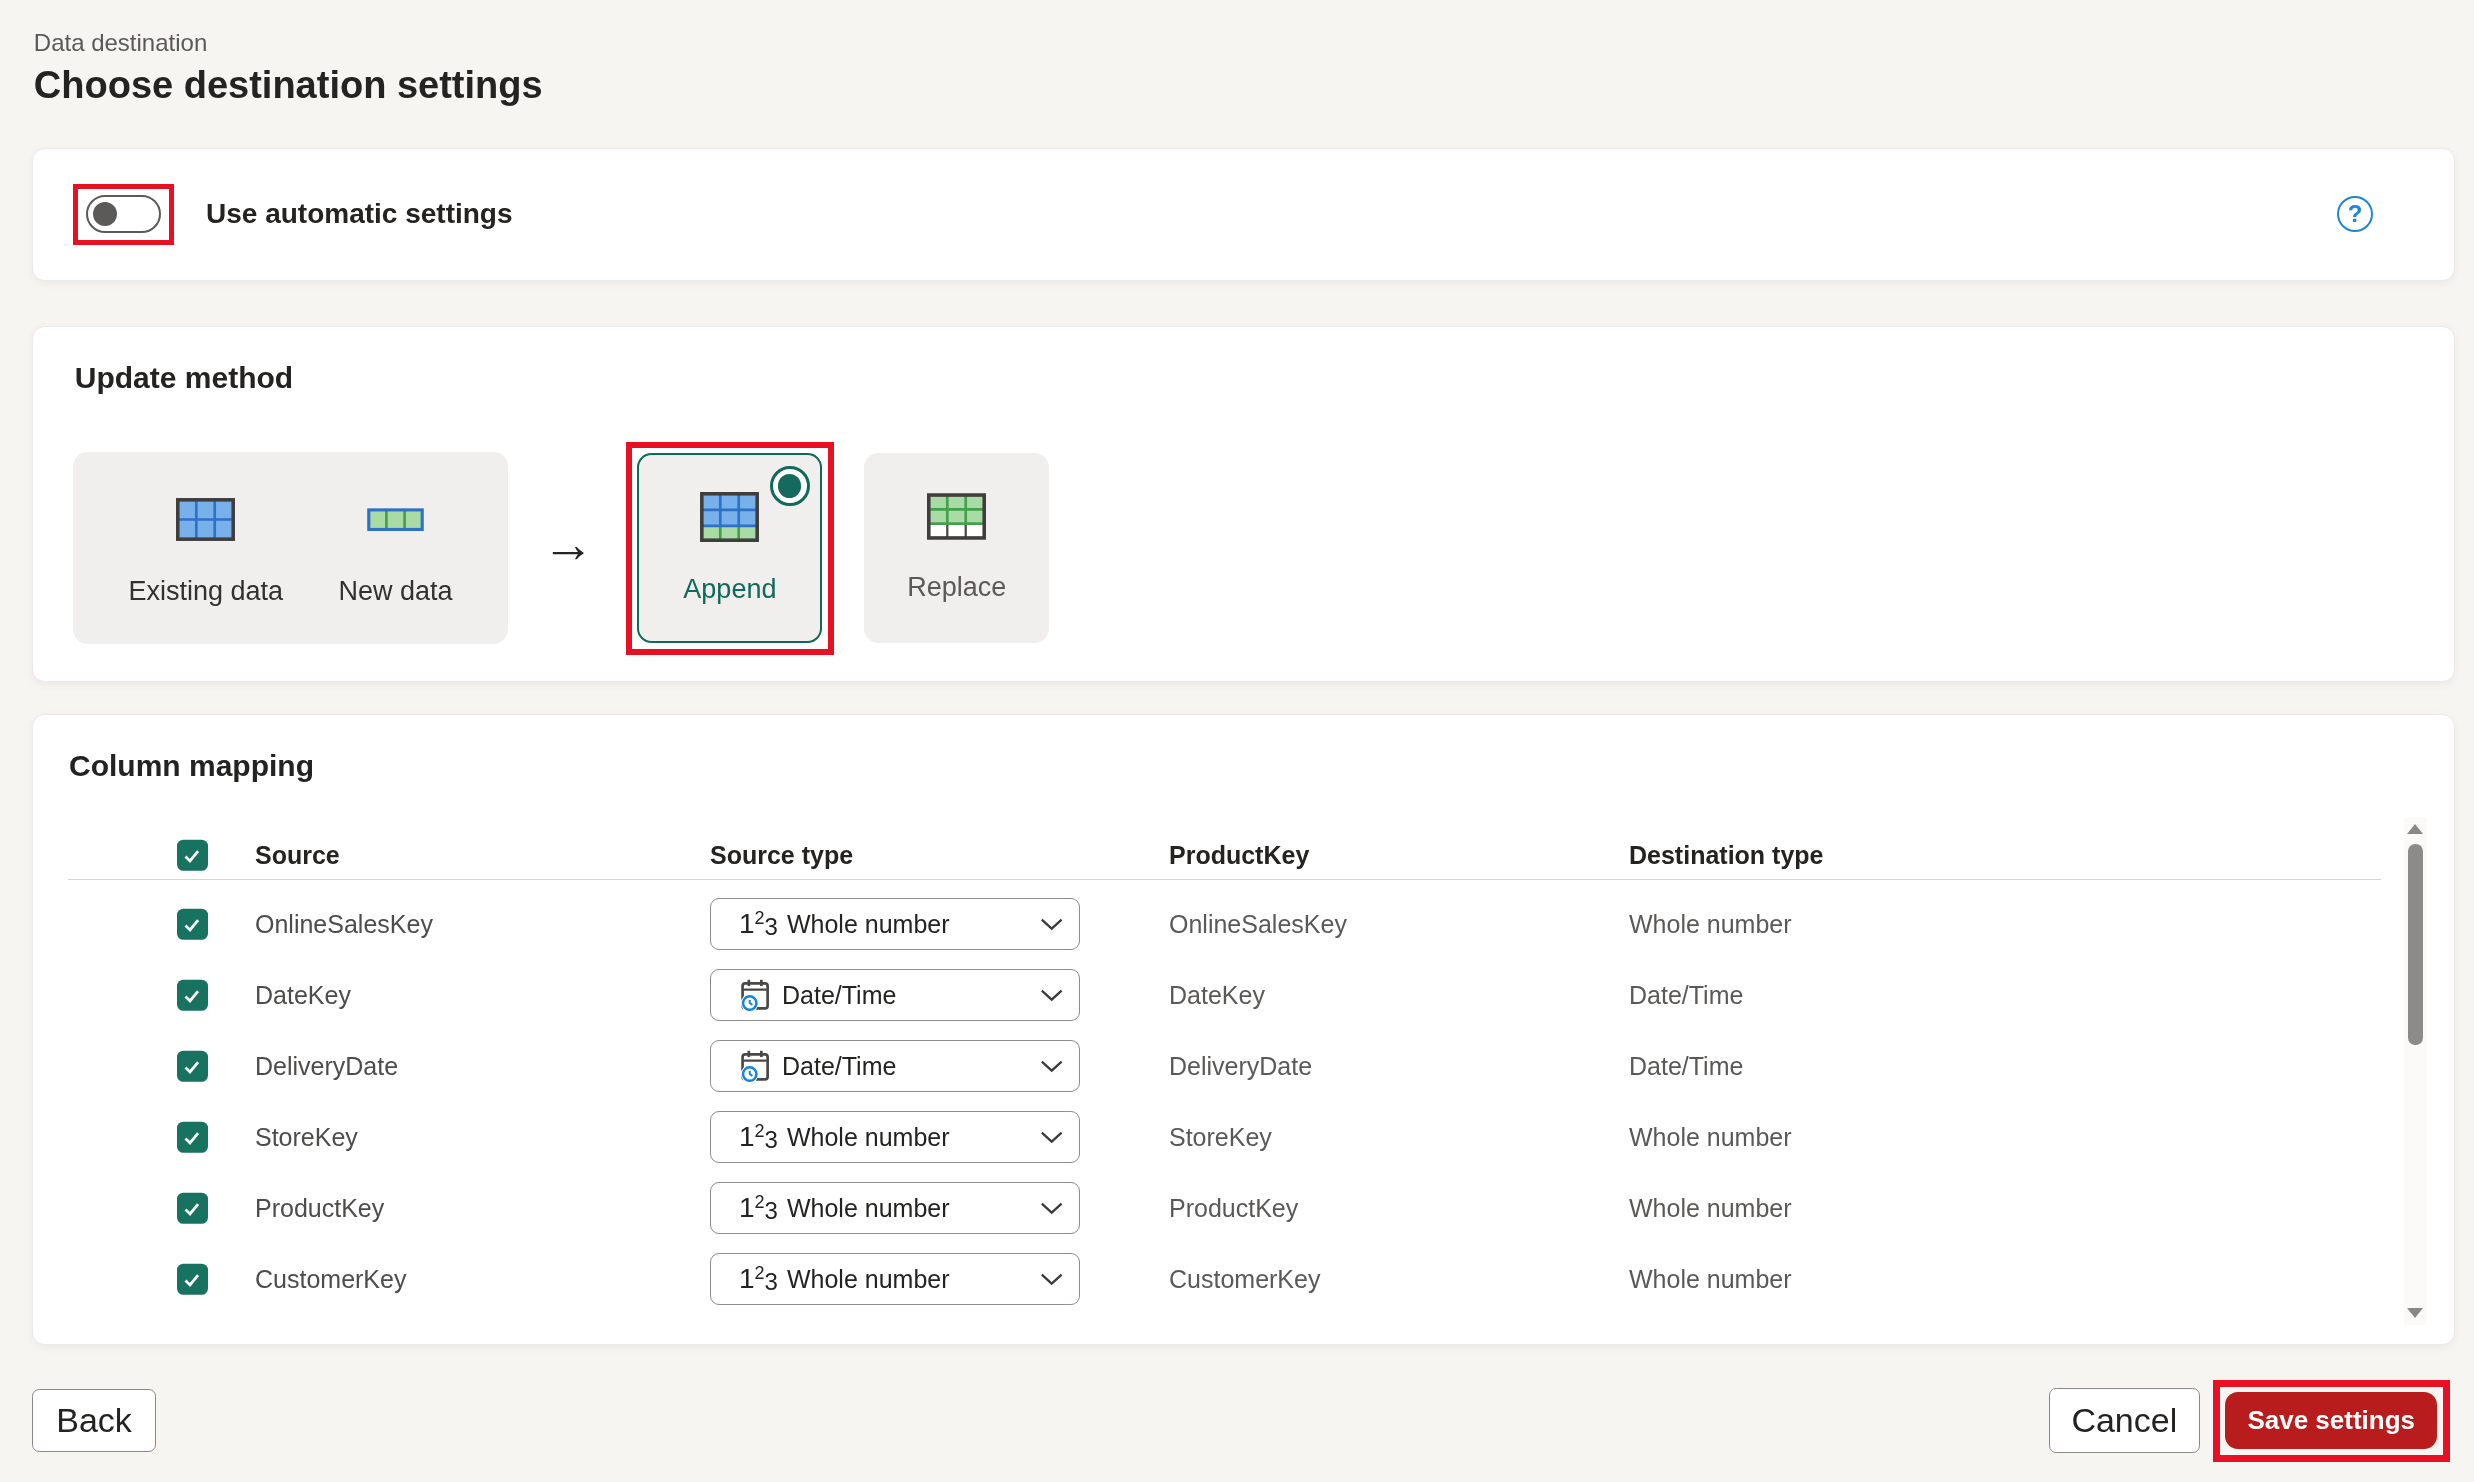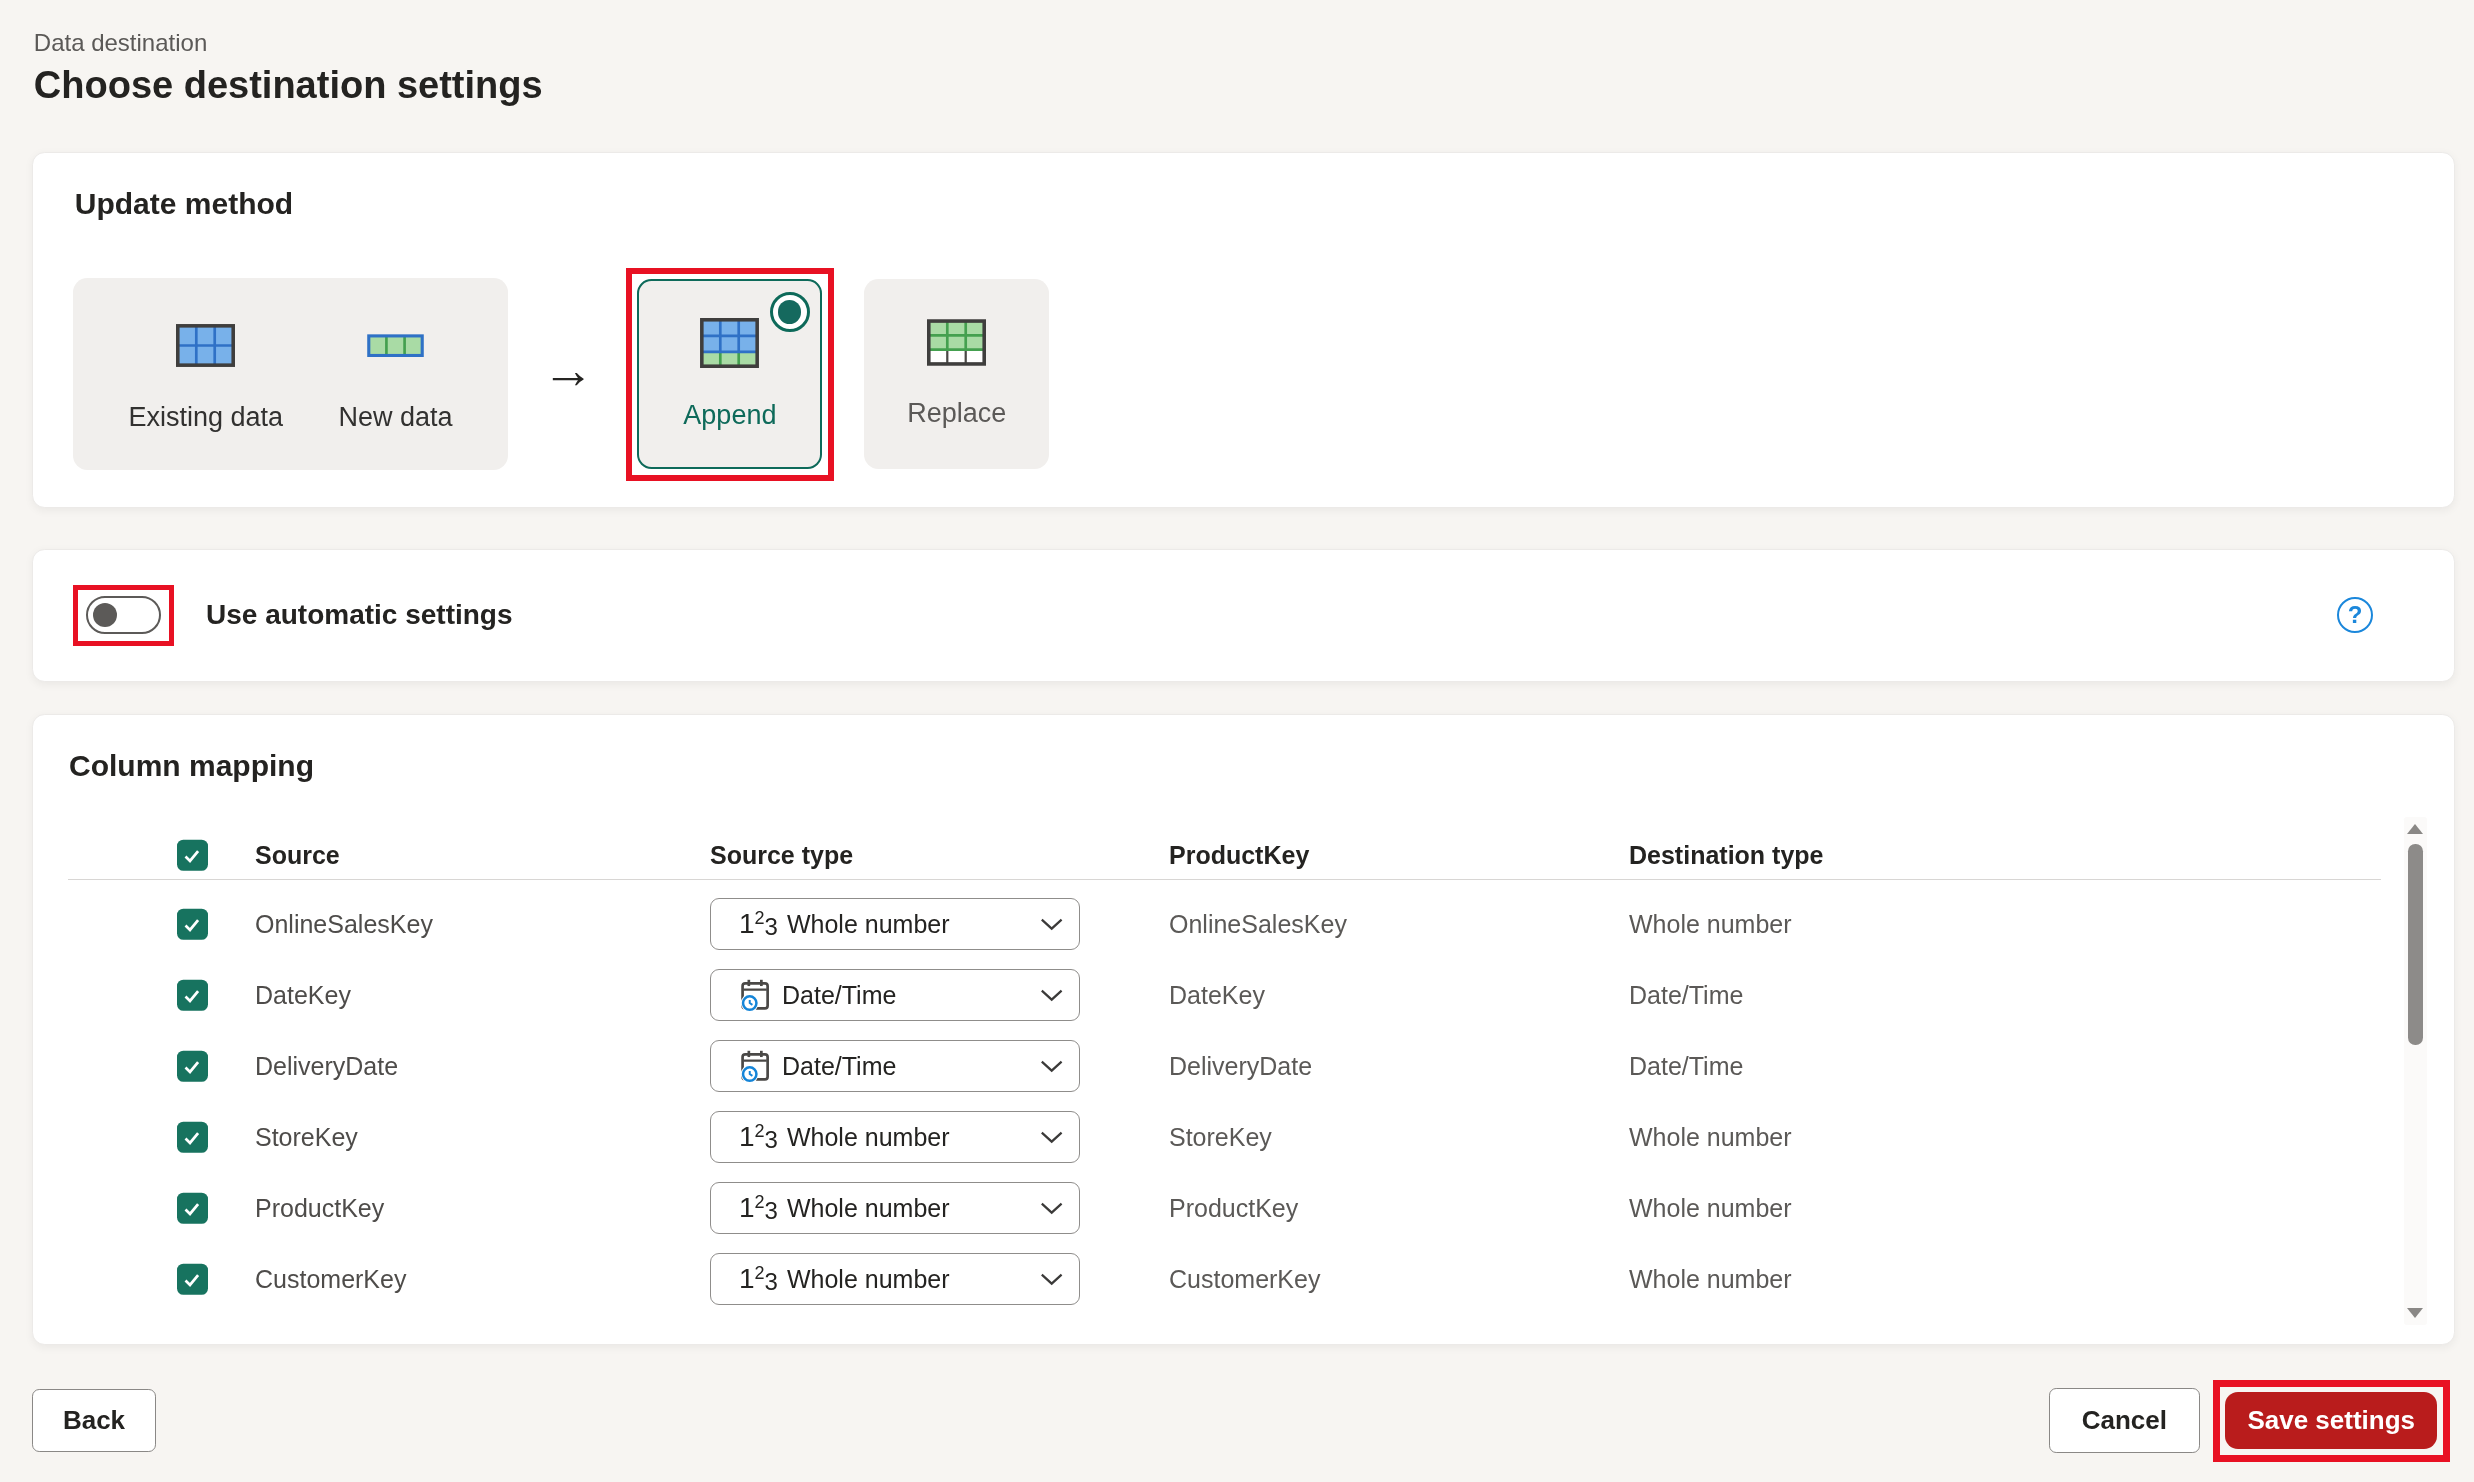--- a/index.html
+++ b/index.html
@@ -201,21 +201,21 @@
   .footer {
     margin-top: 35px;
     display: flex; align-items: center;
     padding-right: 5.4px;
   }
   .btn {
     background: #FFFFFF;
     border: 1.8px solid #8A8886;
     border-radius: 7.2px;
     font-family: "Liberation Sans", sans-serif;
-    font-size: 26px; font-weight: 700;
+    font-size: 34px; font-weight: 400;
     color: #242321;
     cursor: pointer;
   }
   .back-btn   { width: 124px; height: 63px; }
   .cancel-btn { width: 151px; height: 65px; margin-right: 13px; }
   .footer .spacer { flex: 1; }
   .save-highlight { border: 7.2px solid #E81123; padding: 5.4px; display: inline-flex; }
   .save-btn {
     width: 212px; height: 57px;
     background: #b91c1c;
@@ -227,20 +227,30 @@
     cursor: pointer;
   }
 </style>
 </head>
 <body>
 
 <div class="page">
 
   <div class="kicker">Data destination</div>
   <div class="title">Choose destination settings</div>
+
+  <div class="card auto-card">
+    <span class="toggle-highlight">
+      <span class="toggle">
+        <span class="knob"></span>
+      </span>
+    </span>
+    <span class="auto-label">Use automatic settings</span>
+    <span class="help-icon">?</span>
+  </div>
 
   <div class="card method-card">
     <div class="section-heading">Update method</div>
     <div class="method-row">
 
       <div class="source-group">
         <div class="data-stack">
           <span class="icon-holder">
             <svg width="59" height="43" viewBox="0 0 66 48">
               <rect x="2" y="2" width="62" height="44" fill="#78B1EA"></rect>
@@ -302,30 +312,20 @@
             <line x1="2" y1="34" x2="64" y2="34" stroke="#44A04F" stroke-width="3"></line>
             <rect x="2" y="2" width="62" height="48" fill="none" stroke="#3F3E3D" stroke-width="4"></rect>
           </svg>
         </span>
         <span class="opt-label">Replace</span>
       </div>
 
     </div>
   </div>
 
-  <div class="card auto-card">
-    <span class="toggle-highlight">
-      <span class="toggle">
-        <span class="knob"></span>
-      </span>
-    </span>
-    <span class="auto-label">Use automatic settings</span>
-    <span class="help-icon">?</span>
-  </div>
-
   <div class="card mapping-card">
     <div class="section-heading">Column mapping</div>
 
     <div class="map-table">
       <div class="map-header">
         <span class="mcol col-check">
           <span class="checkbox">
             <svg width="21.6" height="21.6" viewBox="0 0 24 24">
                 <polyline points="5,13 10,18 19,7" fill="none" stroke="#FFFFFF" stroke-width="3"></polyline>
               </svg>

